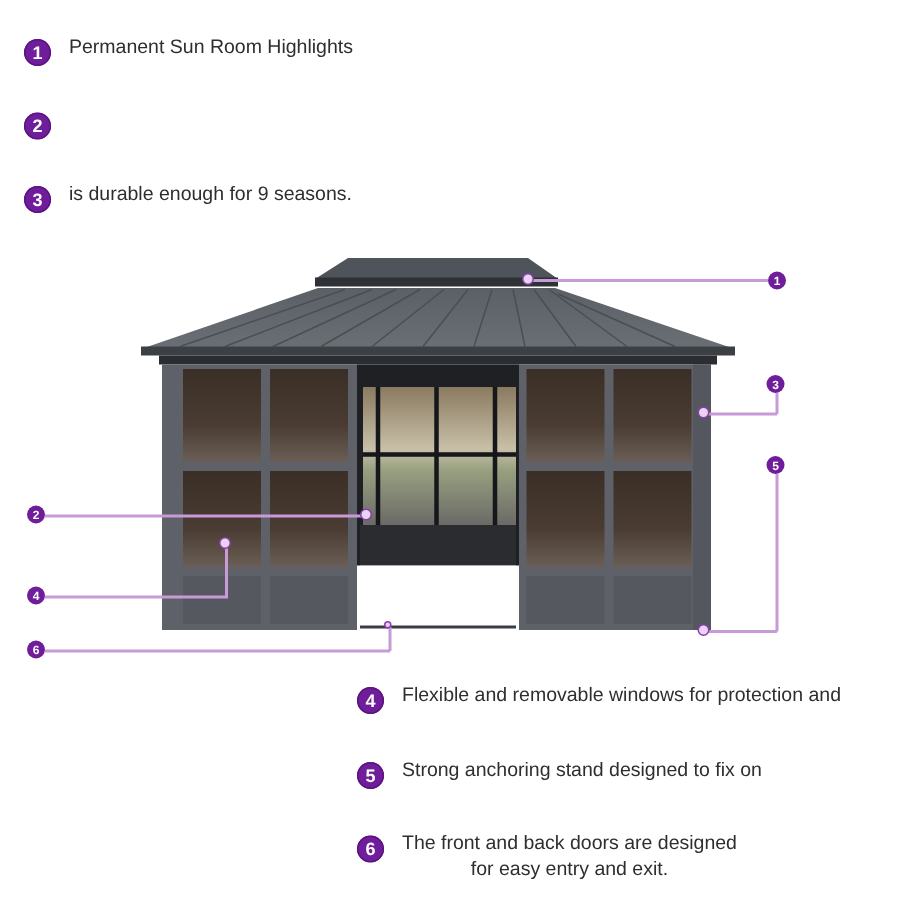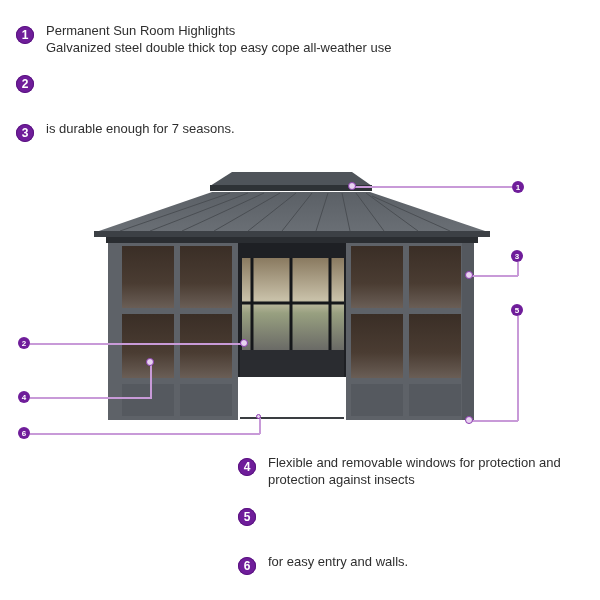--- a/index.html
+++ b/index.html
@@ -1,44 +1,43 @@
 <!DOCTYPE html>
 <html><head>
 <meta charset="utf-8">
 <style>
   html, body { margin:0; padding:0; background:#ffffff; }
   body { width:600px; height:600px; position:relative; overflow:hidden; font-family:"Liberation Sans", sans-serif; color:#2b2b2b; }
   .feat { position:absolute; display:flex; align-items:flex-start; }
   .badge { width:18px; height:18px; border-radius:50%; background:#6f1d9a; color:#fff; font-size:12px; font-weight:bold; display:flex; align-items:center; justify-content:center; flex-shrink:0; box-shadow:0 0 0 1px #5a1380 inset; }
   .feat .txt { font-size:13px; line-height:17px; margin-left:12px; margin-top:-4px; color:#2e2e2e; }
-  .txt span { display:block; }
+  .txt span { display:block;text-align:center; }
   .callout-badge { position:absolute; width:12px; height:12px; border-radius:50%; background:#6f1d9a; color:#fff; font-size:8px; font-weight:bold; display:flex; align-items:center; justify-content:center; }
   .line { position:absolute; background:#c89ad8; }
   .dot { position:absolute; width:6px; height:6px; border-radius:50%; border:1.5px solid #8b3cb0; background:#e8d3f0; }
   svg.gz { position:absolute; left:0; top:0; }
 </style>
 </head>
 <body>
 
 <div class="feat" style="left:16px; top:26px;">
   <div class="badge">1</div>
   <div class="txt">
     <span>Permanent Sun Room Highlights</span>
-    <span>Galvanized steel double thick top easy cope all-weather use</span>
   </div>
 </div>
 <div class="feat" style="left:16px; top:75px;">
   <div class="badge">2</div>
   <div class="txt">
   </div>
 </div>
 <div class="feat" style="left:16px; top:124px;">
   <div class="badge">3</div>
   <div class="txt">
-    <span>is durable enough for 7 seasons.</span>
+    <span>is durable enough for 9 seasons.</span>
   </div>
 </div>
 
 <svg class="gz" width="600" height="600">
   <defs>
     <linearGradient id="roofG" x1="0" y1="0" x2="0" y2="1">
       <stop offset="0" stop-color="#5b6066"></stop>
       <stop offset="1" stop-color="#6a6f75"></stop>
     </linearGradient>
     <linearGradient id="glassG" x1="0" y1="0" x2="0" y2="1">
@@ -129,26 +128,27 @@
 
 <div class="line" style="left:30px; top:433px; width:230px; height:1.5px;"></div>
 <div class="line" style="left:259px; top:418px; width:1.5px; height:16px;"></div>
 <div class="dot" style="left:256px; top:414px; width:3px; height:3px;"></div>
 <div class="callout-badge" style="left:18px; top:427px;">6</div>
 
 <div class="feat" style="left:238px; top:458px;">
   <div class="badge">4</div>
   <div class="txt">
     <span>Flexible and removable windows for protection and</span>
-    <span>protection against insects</span>
   </div>
 </div>
 <div class="feat" style="left:238px; top:508px;">
   <div class="badge">5</div>
   <div class="txt">
+    <span>Strong anchoring stand designed to fix on</span>
   </div>
 </div>
 <div class="feat" style="left:238px; top:557px;">
   <div class="badge">6</div>
   <div class="txt">
-    <span>for easy entry and walls.</span>
+    <span>The front and back doors are designed</span>
+    <span>for easy entry and exit.</span>
   </div>
 </div>
 
 </body></html>

